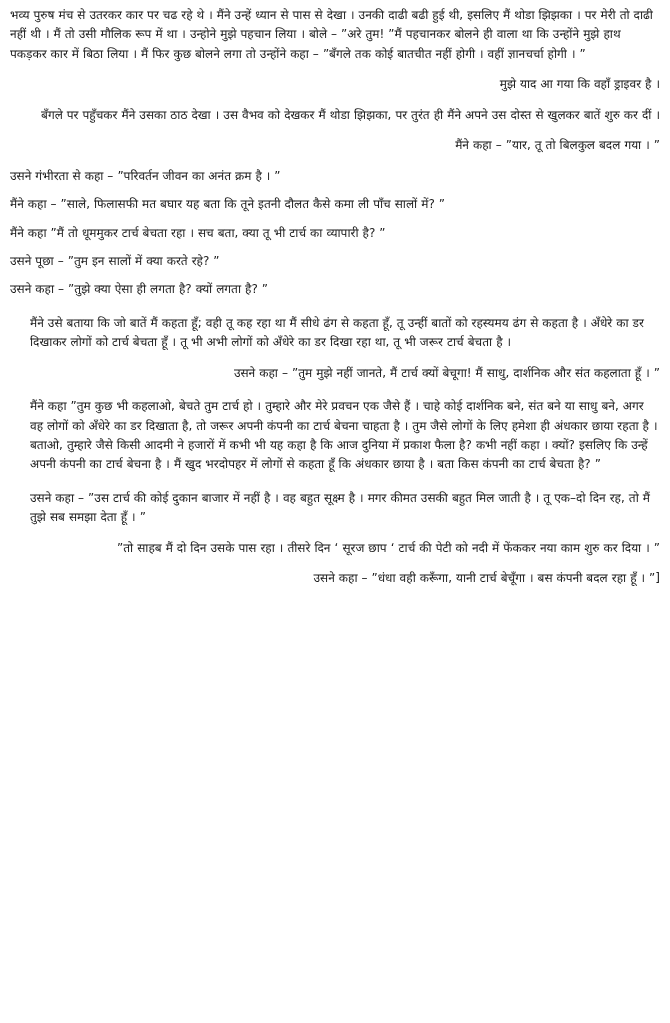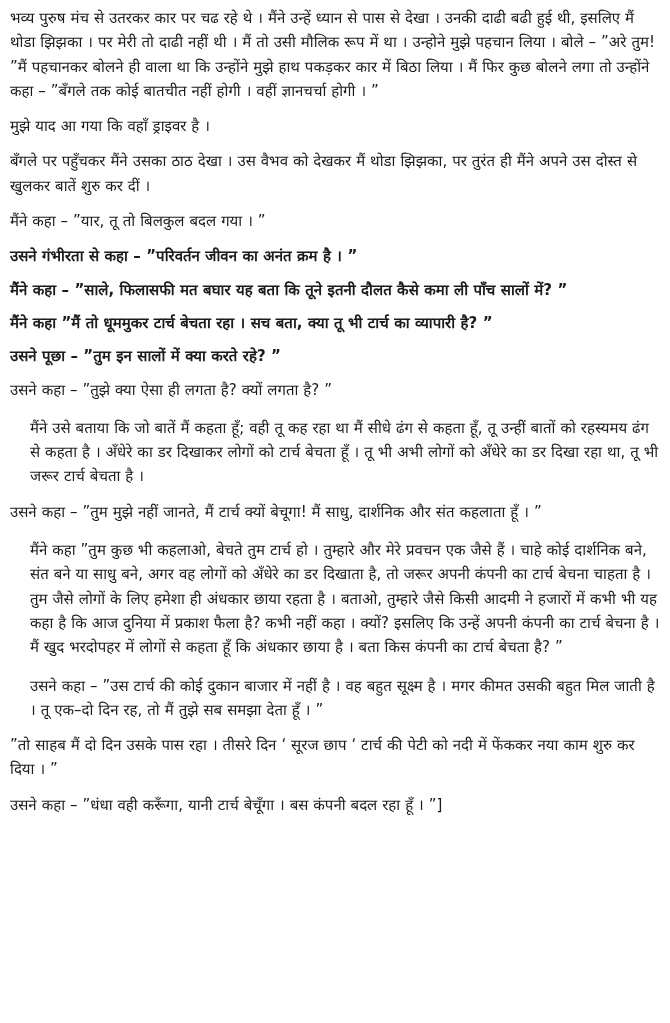--- a/index.html
+++ b/index.html
@@ -12,37 +12,37 @@
     min-height: 1023px;
     font-family: "DejaVu Sans", "Liberation Sans", sans-serif;
     color: #1b1b1b;
   }
   .page {
     width: 670px;
     box-sizing: border-box;
     padding: 6px 10px 10px 10px;
   }
   .para {
-    font-size: 15px;
+    font-size: 12px;
     line-height: 1.62;
     text-align: left;
     margin: 0 0 11px 0;
     color: #1b1b1b;
     word-spacing: 0.2px;
   }
   .para.tight {
     margin-bottom: 9px;
-    font-weight: bold;
   }
   .para.gap-before {
     margin-top: 14px;
     margin-left: 20px;
   }
   .para.gap-small {
     margin-top: 7px;
+    text-align: right;
   }
   .para.block {
     margin-bottom: 14px;
   }
 </style>
 </head>
 <body>
 
 <div class="page">
   <p class="para">भव्य पुरुष मंच से उतरकर कार पर चढ रहे थे । मैंने उन्हें ध्यान से पास से देखा । उनकी दाढी बढी हुई थी, इसलिए मैं थोडा झिझका । पर मेरी तो दाढी नहीं थी । मैं तो उसी मौलिक रूप में था । उन्होने मुझे पहचान लिया । बोले – ”अरे तुम! ”मैं पहचानकर बोलने ही वाला था कि उन्होंने मुझे हाथ पकड़कर कार में बिठा लिया । मैं फिर कुछ बोलने लगा तो उन्होंने कहा – ”बँगले तक कोई बातचीत नहीं होगी । वहीं ज्ञानचर्चा होगी । ”</p>

